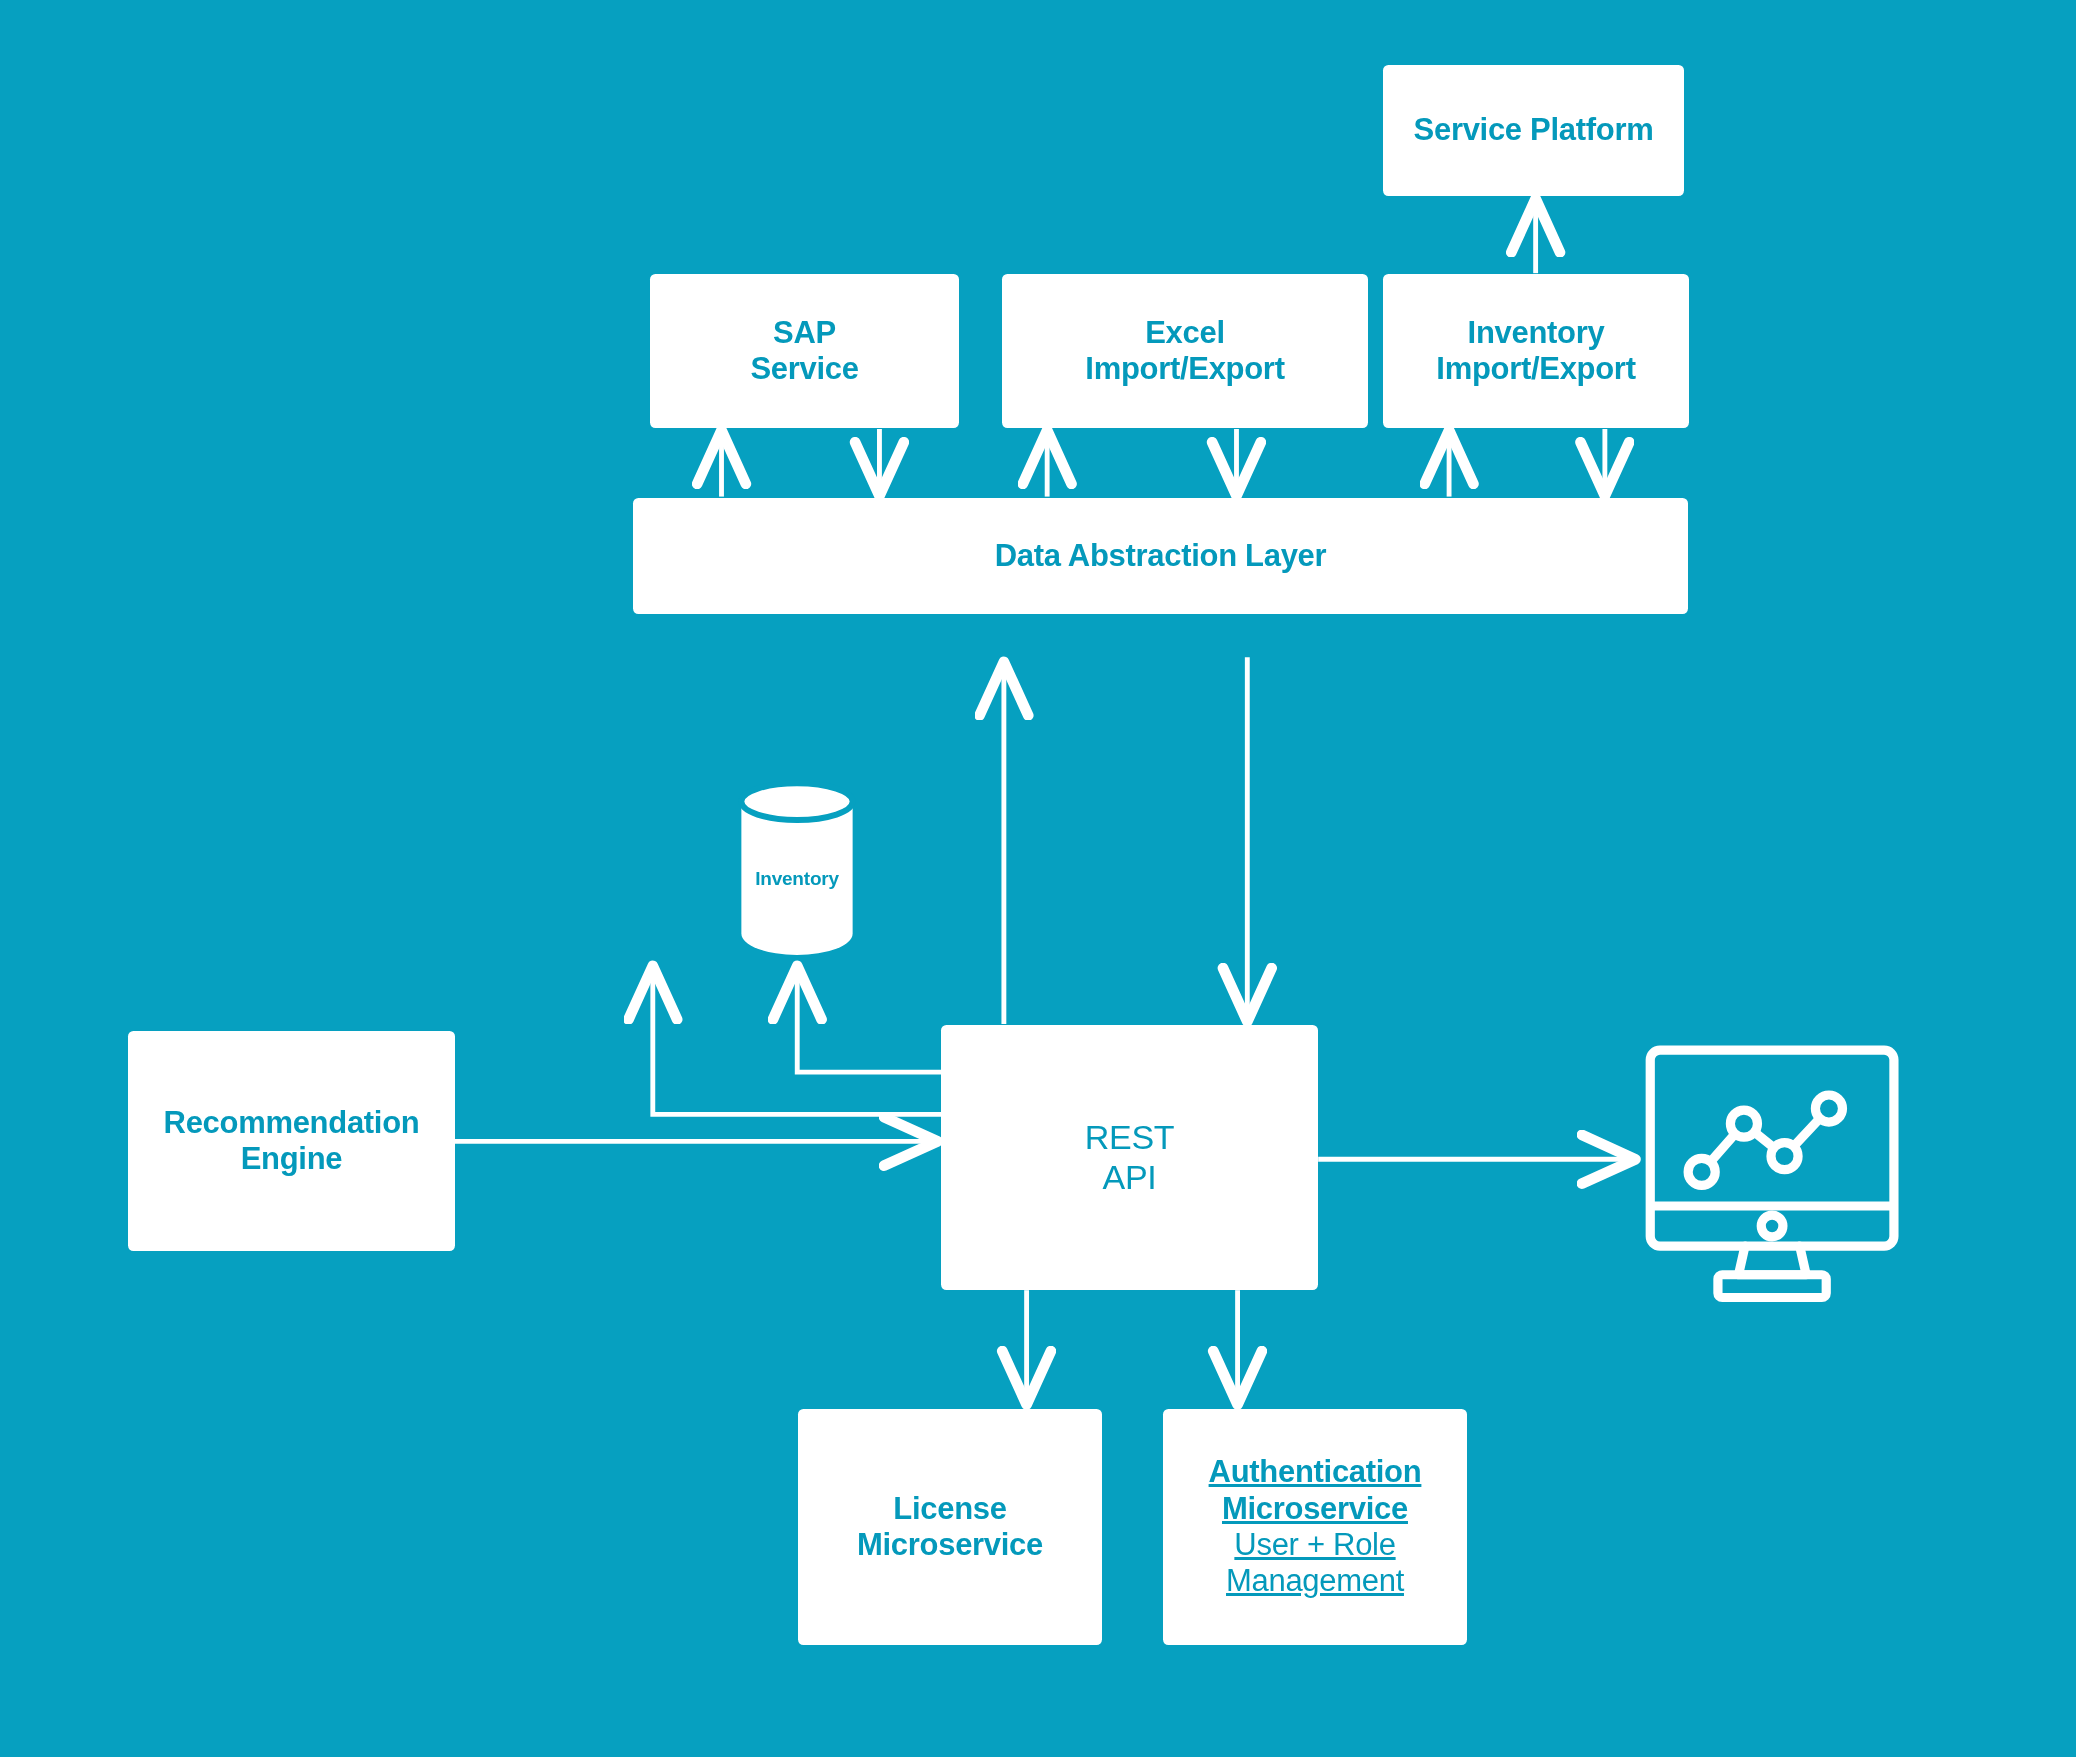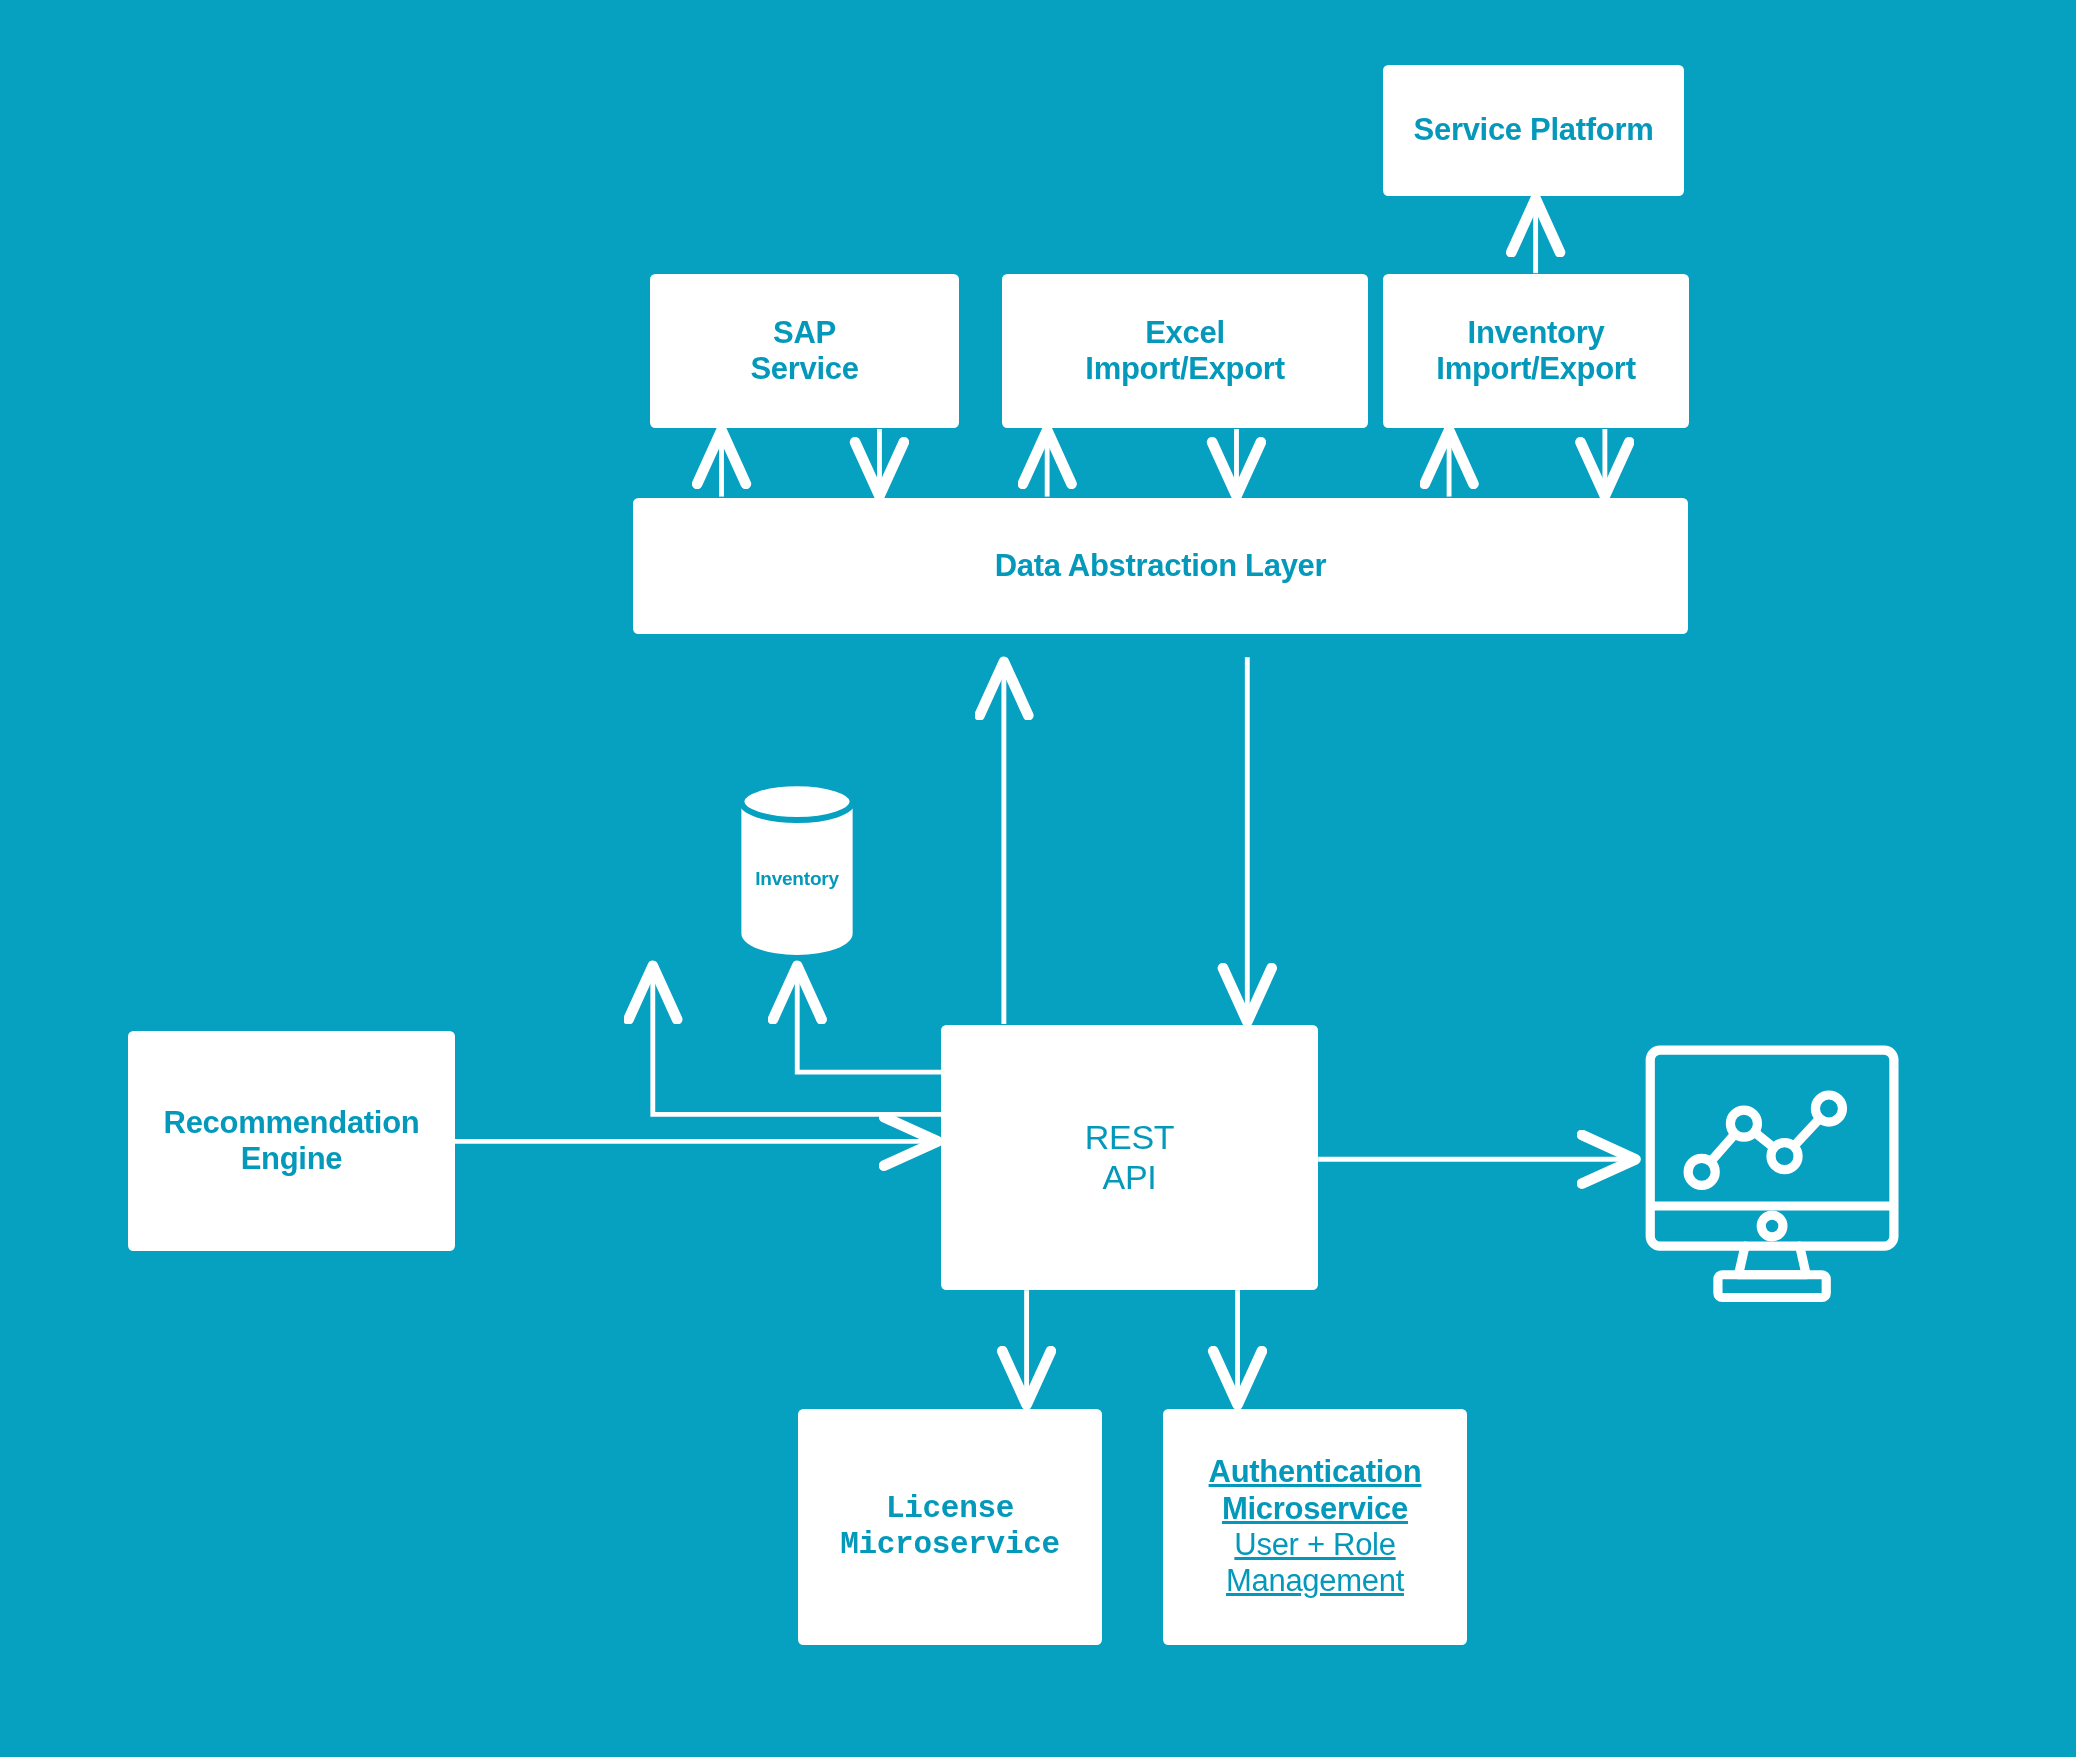--- a/index.html
+++ b/index.html
@@ -60,31 +60,31 @@
 
   #node-sap-service { left: 650px; top: 274px; width: 309px; height: 154px; }
   #node-sap-service .node-label { font-size: 31px; }
 
   #node-excel-io { left: 1002px; top: 274px; width: 366px; height: 154px; }
   #node-excel-io .node-label { font-size: 31px; }
 
   #node-inventory-io { left: 1383px; top: 274px; width: 306px; height: 154px; }
   #node-inventory-io .node-label { font-size: 31px; }
 
-  #node-data-abstraction-layer { left: 633px; top: 498px; width: 1055px; height: 136px; }
+  #node-data-abstraction-layer { left: 633px; top: 498px; width: 1055px; height: 116px; }
   #node-data-abstraction-layer .node-label { font-size: 31px; }
 
   #node-rest-api { left: 941px; top: 1025px; width: 377px; height: 265px; }
   #node-rest-api .node-label { font-size: 34px; font-weight: normal; }
 
   #node-recommendation-engine { left: 128px; top: 1031px; width: 327px; height: 220px; }
   #node-recommendation-engine .node-label { font-size: 31px; }
 
   #node-license-microservice { left: 798px; top: 1409px; width: 304px; height: 236px; }
-  #node-license-microservice .node-label { font-size: 31px; font-family: Liberation Mono, monospace; }
+  #node-license-microservice .node-label { font-size: 31px; }
 
   #node-authentication-microservice { left: 1163px; top: 1409px; width: 304px; height: 236px; text-decoration: underline; }
   #node-authentication-microservice .node-label { font-size: 31px; }
   #node-authentication-microservice .node-sublabel { font-size: 31px; }
 
   
   .cylinder {
     position: absolute;
   }
   .cylinder-text {

